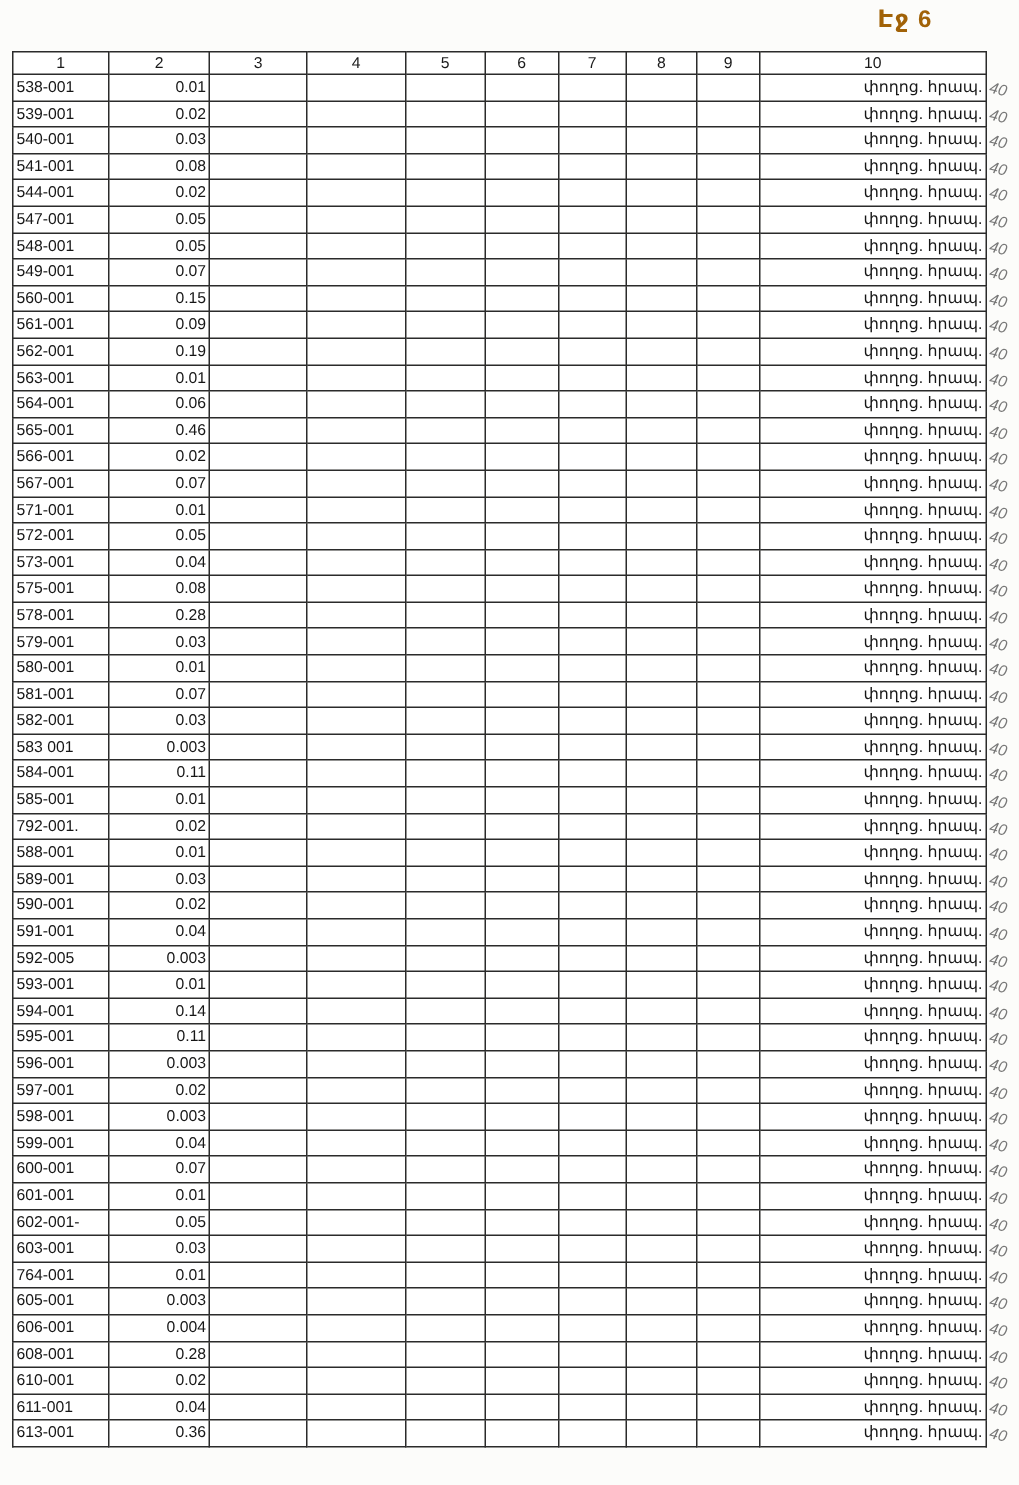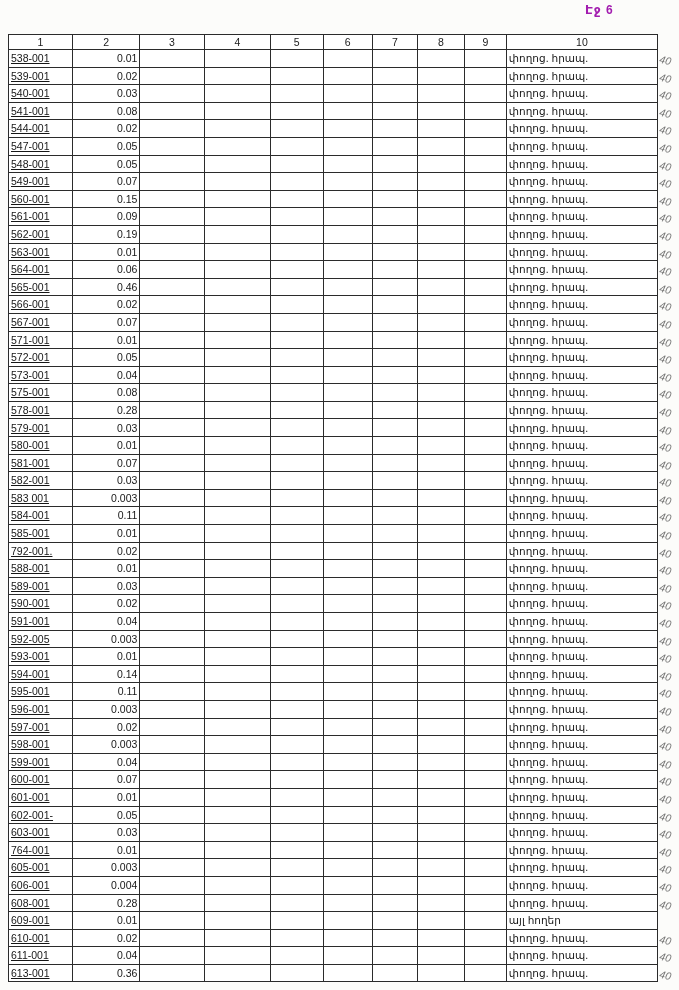--- a/index.html
+++ b/index.html
@@ -13,24 +13,24 @@
     position: relative;
     font-family: "Liberation Sans", "DejaVu Sans", sans-serif;
     color: #161616;
     background: #fcfcfa;
     overflow: hidden;
   }
   .page-label {
     position: absolute;
     top: 3px;
     left: 585px;
-    font-size: 12px;
+    font-size: 16px;
     font-weight: bold;
     letter-spacing: 1px;
-    color: #a21caf;
+    color: #a16207;
   }
   .sheet {
     position: absolute;
     top: 34px;
     left: 8px;
   }
   table.grid {
     border-collapse: collapse;
     table-layout: fixed;
   }
@@ -45,23 +45,23 @@
     vertical-align: middle;
     background: #fff;
   }
   table.grid th {
     height: 14px;
     font-weight: normal;
     font-size: 10.5px;
     text-align: center;
     color: #1a1a1a;
   }
-  td.c1 { text-align: left; padding-left: 3px; text-decoration: underline; }
+  td.c1 { text-align: left; padding-left: 3px; }
   td.c2 { text-align: right; }
-  td.c10 { text-align: left; padding-left: 4px; font-size: 10px; }
+  td.c10 { text-align: right; padding-left: 4px; font-size: 10px; }
   th.mark, td.mark {
     border: none !important;
     background: transparent !important;
     width: 16px;
     padding: 0 0 0 3px;
     font-size: 8px;
     color: #4d4d4d;
     text-align: left;
   }
   td.mark span {
@@ -750,33 +750,20 @@
           <td class="c4"></td>
           <td class="c5"></td>
           <td class="c6"></td>
           <td class="c7"></td>
           <td class="c8"></td>
           <td class="c9"></td>
           <td class="c10">փողոց. հրապ.</td>
           <td class="mark"><span>40</span></td>
         </tr>
         <tr>
-          <td class="c1">609-001</td>
-          <td class="c2">0.01</td>
-          <td class="c3"></td>
-          <td class="c4"></td>
-          <td class="c5"></td>
-          <td class="c6"></td>
-          <td class="c7"></td>
-          <td class="c8"></td>
-          <td class="c9"></td>
-          <td class="c10">այլ հողեր</td>
-          <td class="mark"></td>
-        </tr>
-        <tr>
           <td class="c1">610-001</td>
           <td class="c2">0.02</td>
           <td class="c3"></td>
           <td class="c4"></td>
           <td class="c5"></td>
           <td class="c6"></td>
           <td class="c7"></td>
           <td class="c8"></td>
           <td class="c9"></td>
           <td class="c10">փողոց. հրապ.</td>

